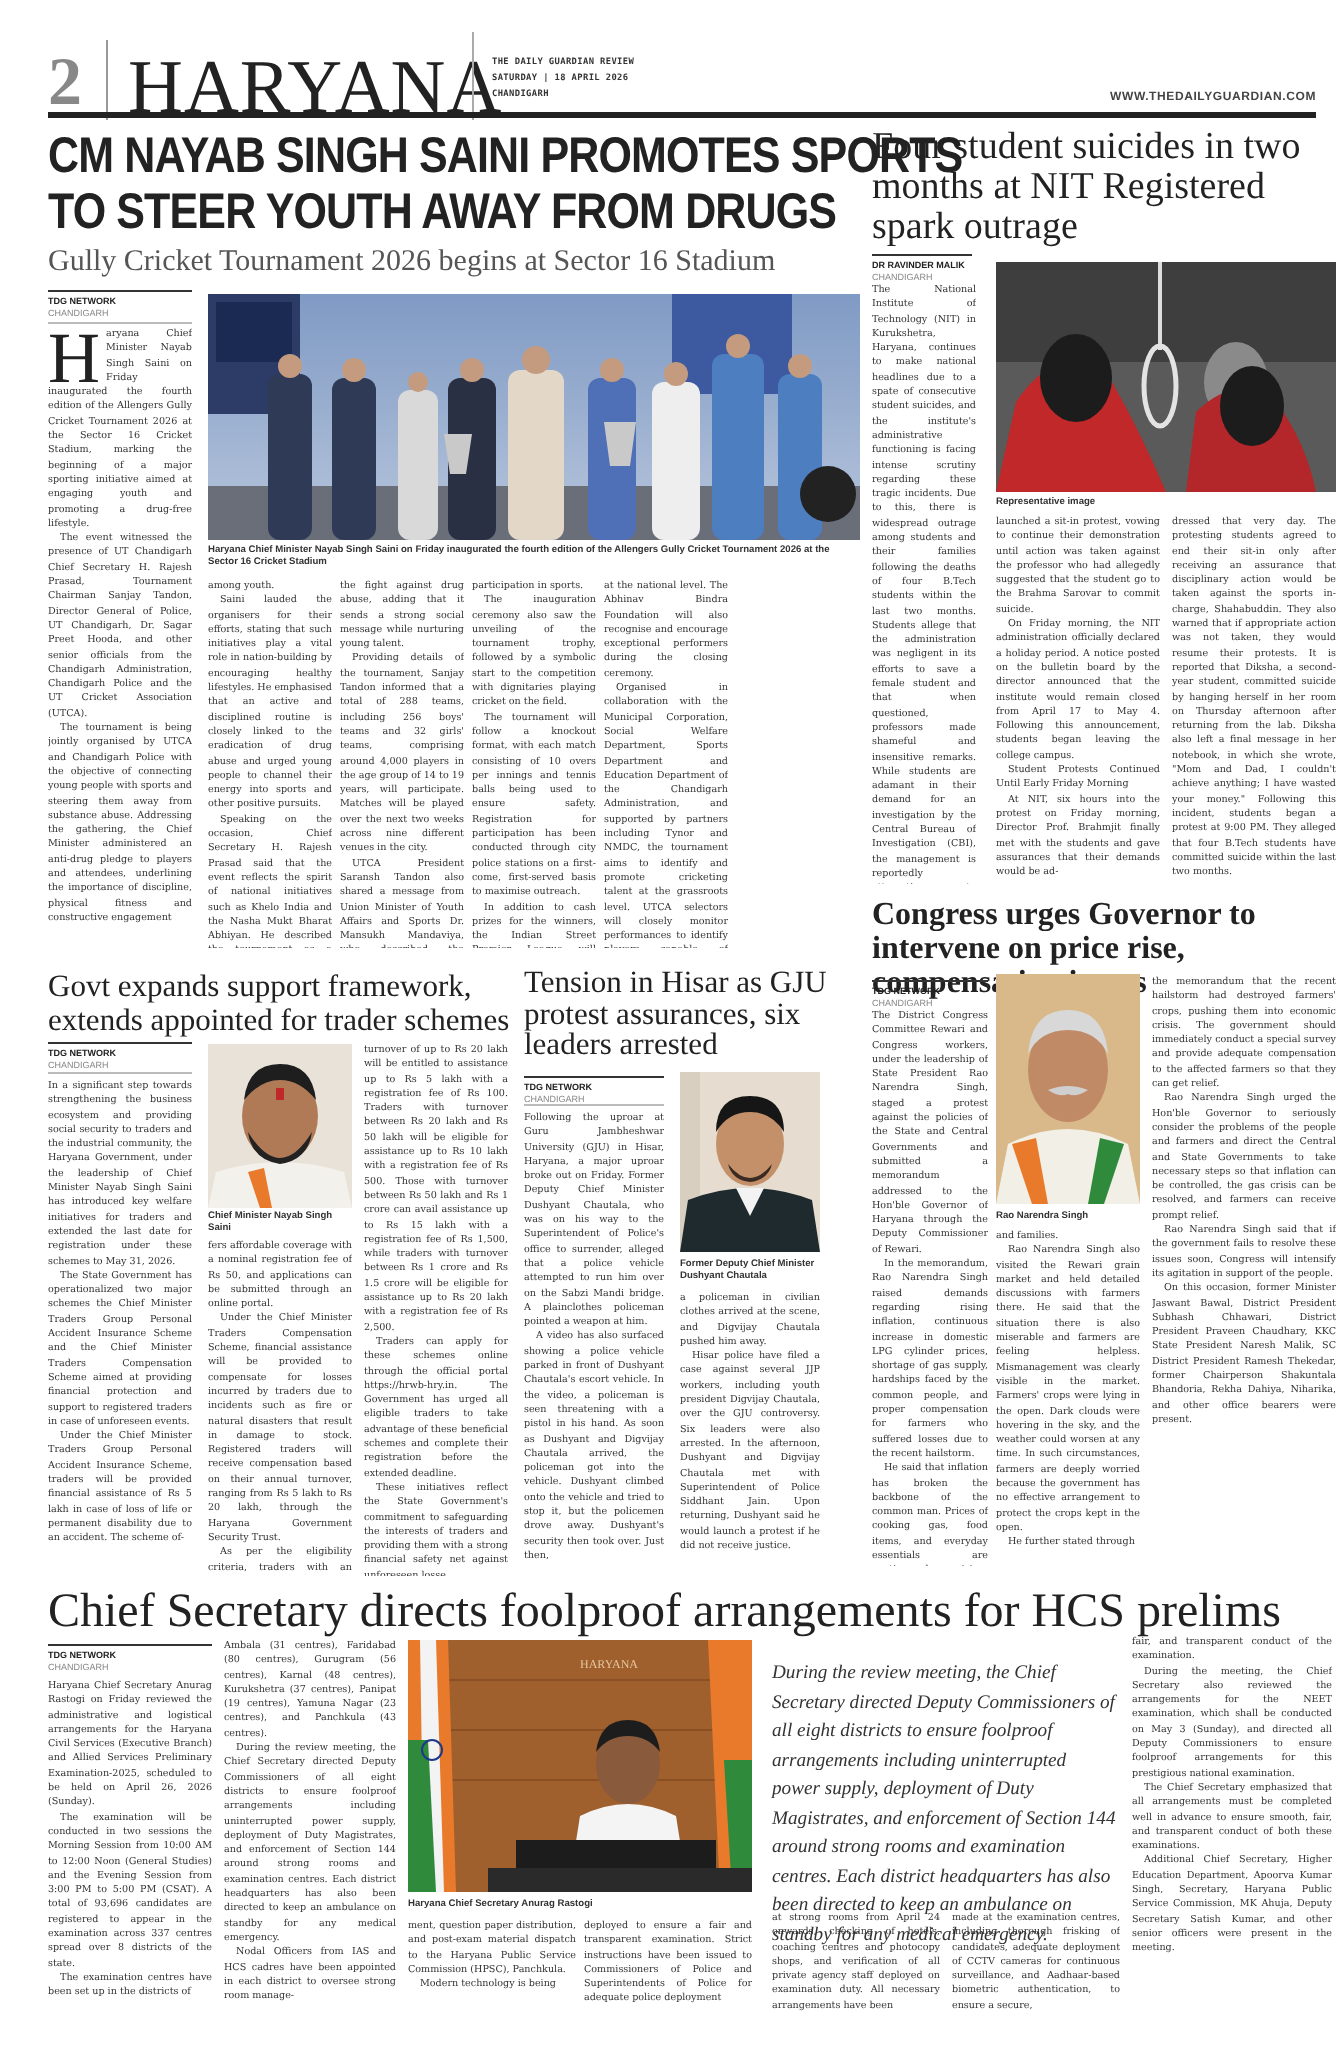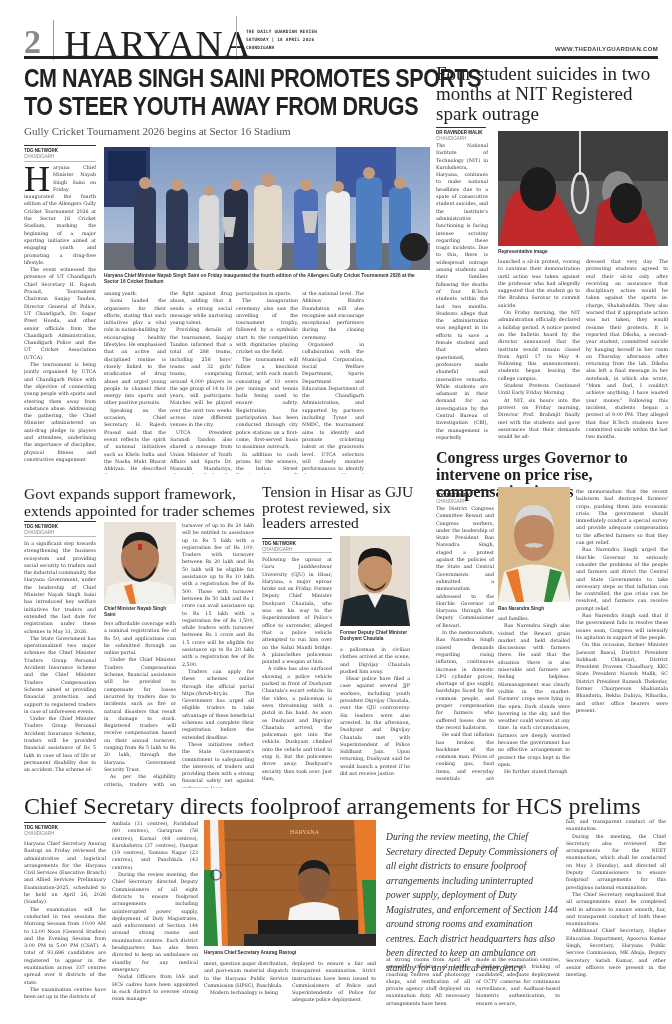--- a/index.html
+++ b/index.html
@@ -39,21 +39,21 @@
   <div>THE DAILY GUARDIAN REVIEW</div>
   <div>SATURDAY | 18 APRIL 2026</div>
   <div>CHANDIGARH</div>
 </div>
 <div class="abs mast-url">WWW.THEDAILYGUARDIAN.COM</div>
 <div class="abs mast-rule"></div>
 
 <section>
   <div class="abs hl-sans" style="left:24px; top:64px; font-size:25px; line-height:28px; width:600px; transform:scaleX(0.86);">CM NAYAB SINGH SAINI PROMOTES SPORTS</div>
   <div class="abs hl-sans" style="left:24px; top:92px; font-size:25px; line-height:28px; width:600px; transform:scaleX(0.86);">TO STEER YOUTH AWAY FROM DRUGS</div>
-  <div class="abs sub" style="left:24px; top:123px; font-size:11px; line-height:16px; white-space:nowrap;">Gully Cricket Tournament 2026 begins at Sector 16 Stadium</div>
+  <div class="abs sub" style="left:24px; top:123px; font-size:15px; line-height:16px; white-space:nowrap;">Gully Cricket Tournament 2026 begins at Sector 16 Stadium</div>
 
   <div class="abs byline" style="left:24px; top:145px; width:72px;">
     <span>TDG NETWORK</span>
     <span class="loc">CHANDIGARH</span>
   </div>
   <div class="abs rule" style="left:24px; top:161px; width:72px;"></div>
   <div class="abs body" style="left:24px; top:164px; width:72px; height:310px;">
     <p class="first"><span class="dropcap">H</span><span>aryana Chief Minister Nayab Singh Saini on Friday inaugurated the fourth edition of the Allengers Gully Cricket Tournament 2026 at the Sector 16 Cricket Stadium, marking the beginning of a major sporting initiative aimed at engaging youth and promoting a drug-free lifestyle.</span></p>
     <p>The event witnessed the presence of UT Chandigarh Chief Secretary H. Rajesh Prasad, Tournament Chairman Sanjay Tandon, Director General of Police, UT Chandigarh, Dr. Sagar Preet Hooda, and other senior officials from the Chandigarh Administration, Chandigarh Police and the UT Cricket Association (UTCA).</p>
     <p>The tournament is being jointly organised by UTCA and Chandigarh Police with the objective of connecting young people with sports and steering them away from substance abuse. Addressing the gathering, the Chief Minister administered an anti-drug pledge to players and attendees, underlining the importance of discipline, physical fitness and constructive engagement</p>
@@ -223,21 +223,21 @@
     <p>As per the eligibility criteria, traders with an annual</p>
   </div>
   <div class="abs body" style="left:182px; top:522px; width:72px; height:266px;">
     <p class="first">turnover of up to Rs 20 lakh will be entitled to assistance up to Rs 5 lakh with a registration fee of Rs 100. Traders with turnover between Rs 20 lakh and Rs 50 lakh will be eligible for assistance up to Rs 10 lakh with a registration fee of Rs 500. Those with turnover between Rs 50 lakh and Rs 1 crore can avail assistance up to Rs 15 lakh with a registration fee of Rs 1,500, while traders with turnover between Rs 1 crore and Rs 1.5 crore will be eligible for assistance up to Rs 20 lakh with a registration fee of Rs 2,500.</p>
     <p>Traders can apply for these schemes online through the official portal https://hrwb-hry.in. The Government has urged all eligible traders to take advantage of these beneficial schemes and complete their registration before the extended deadline.</p>
     <p>These initiatives reflect the State Government's commitment to safeguarding the interests of traders and providing them with a strong financial safety net against unforeseen losse</p>
   </div>
 </section>
 
 <section>
-  <div class="abs hl-serif" style="left:262px; top:484px; width:160px; font-size:15.5px; line-height:15.5px;">Tension in Hisar as GJU protest reviewed, six leaders arrested</div>
+  <div class="abs hl-serif" style="left:262px; top:484px; width:160px; font-size:15.5px; line-height:15.5px;">Tension in Hisar as GJU protest assurances, six leaders arrested</div>
   <div class="abs byline" style="left:262px; top:538px; width:70px;">
     <span>TDG NETWORK</span>
     <span class="loc">CHANDIGARH</span>
   </div>
   <div class="abs rule" style="left:262px; top:552px; width:70px;"></div>
   <div class="abs body" style="left:262px; top:556px; width:70px; height:232px;">
     <p class="first">Following the uproar at Guru Jambheshwar University (GJU) in Hisar, Haryana, a major uproar broke out on Friday. Former Deputy Chief Minister Dushyant Chautala, who was on his way to the Superintendent of Police's office to surrender, alleged that a police vehicle attempted to run him over on the Sabzi Mandi bridge. A plainclothes policeman pointed a weapon at him.</p>
     <p>A video has also surfaced showing a police vehicle parked in front of Dushyant Chautala's escort vehicle. In the video, a policeman is seen threatening with a pistol in his hand. As soon as Dushyant and Digvijay Chautala arrived, the policeman got into the vehicle. Dushyant climbed onto the vehicle and tried to stop it, but the policemen drove away. Dushyant's security then took over. Just then,</p>
   </div>
   <div class="abs photo" style="left:340px; top:536px; width:70px; height:90px;">

